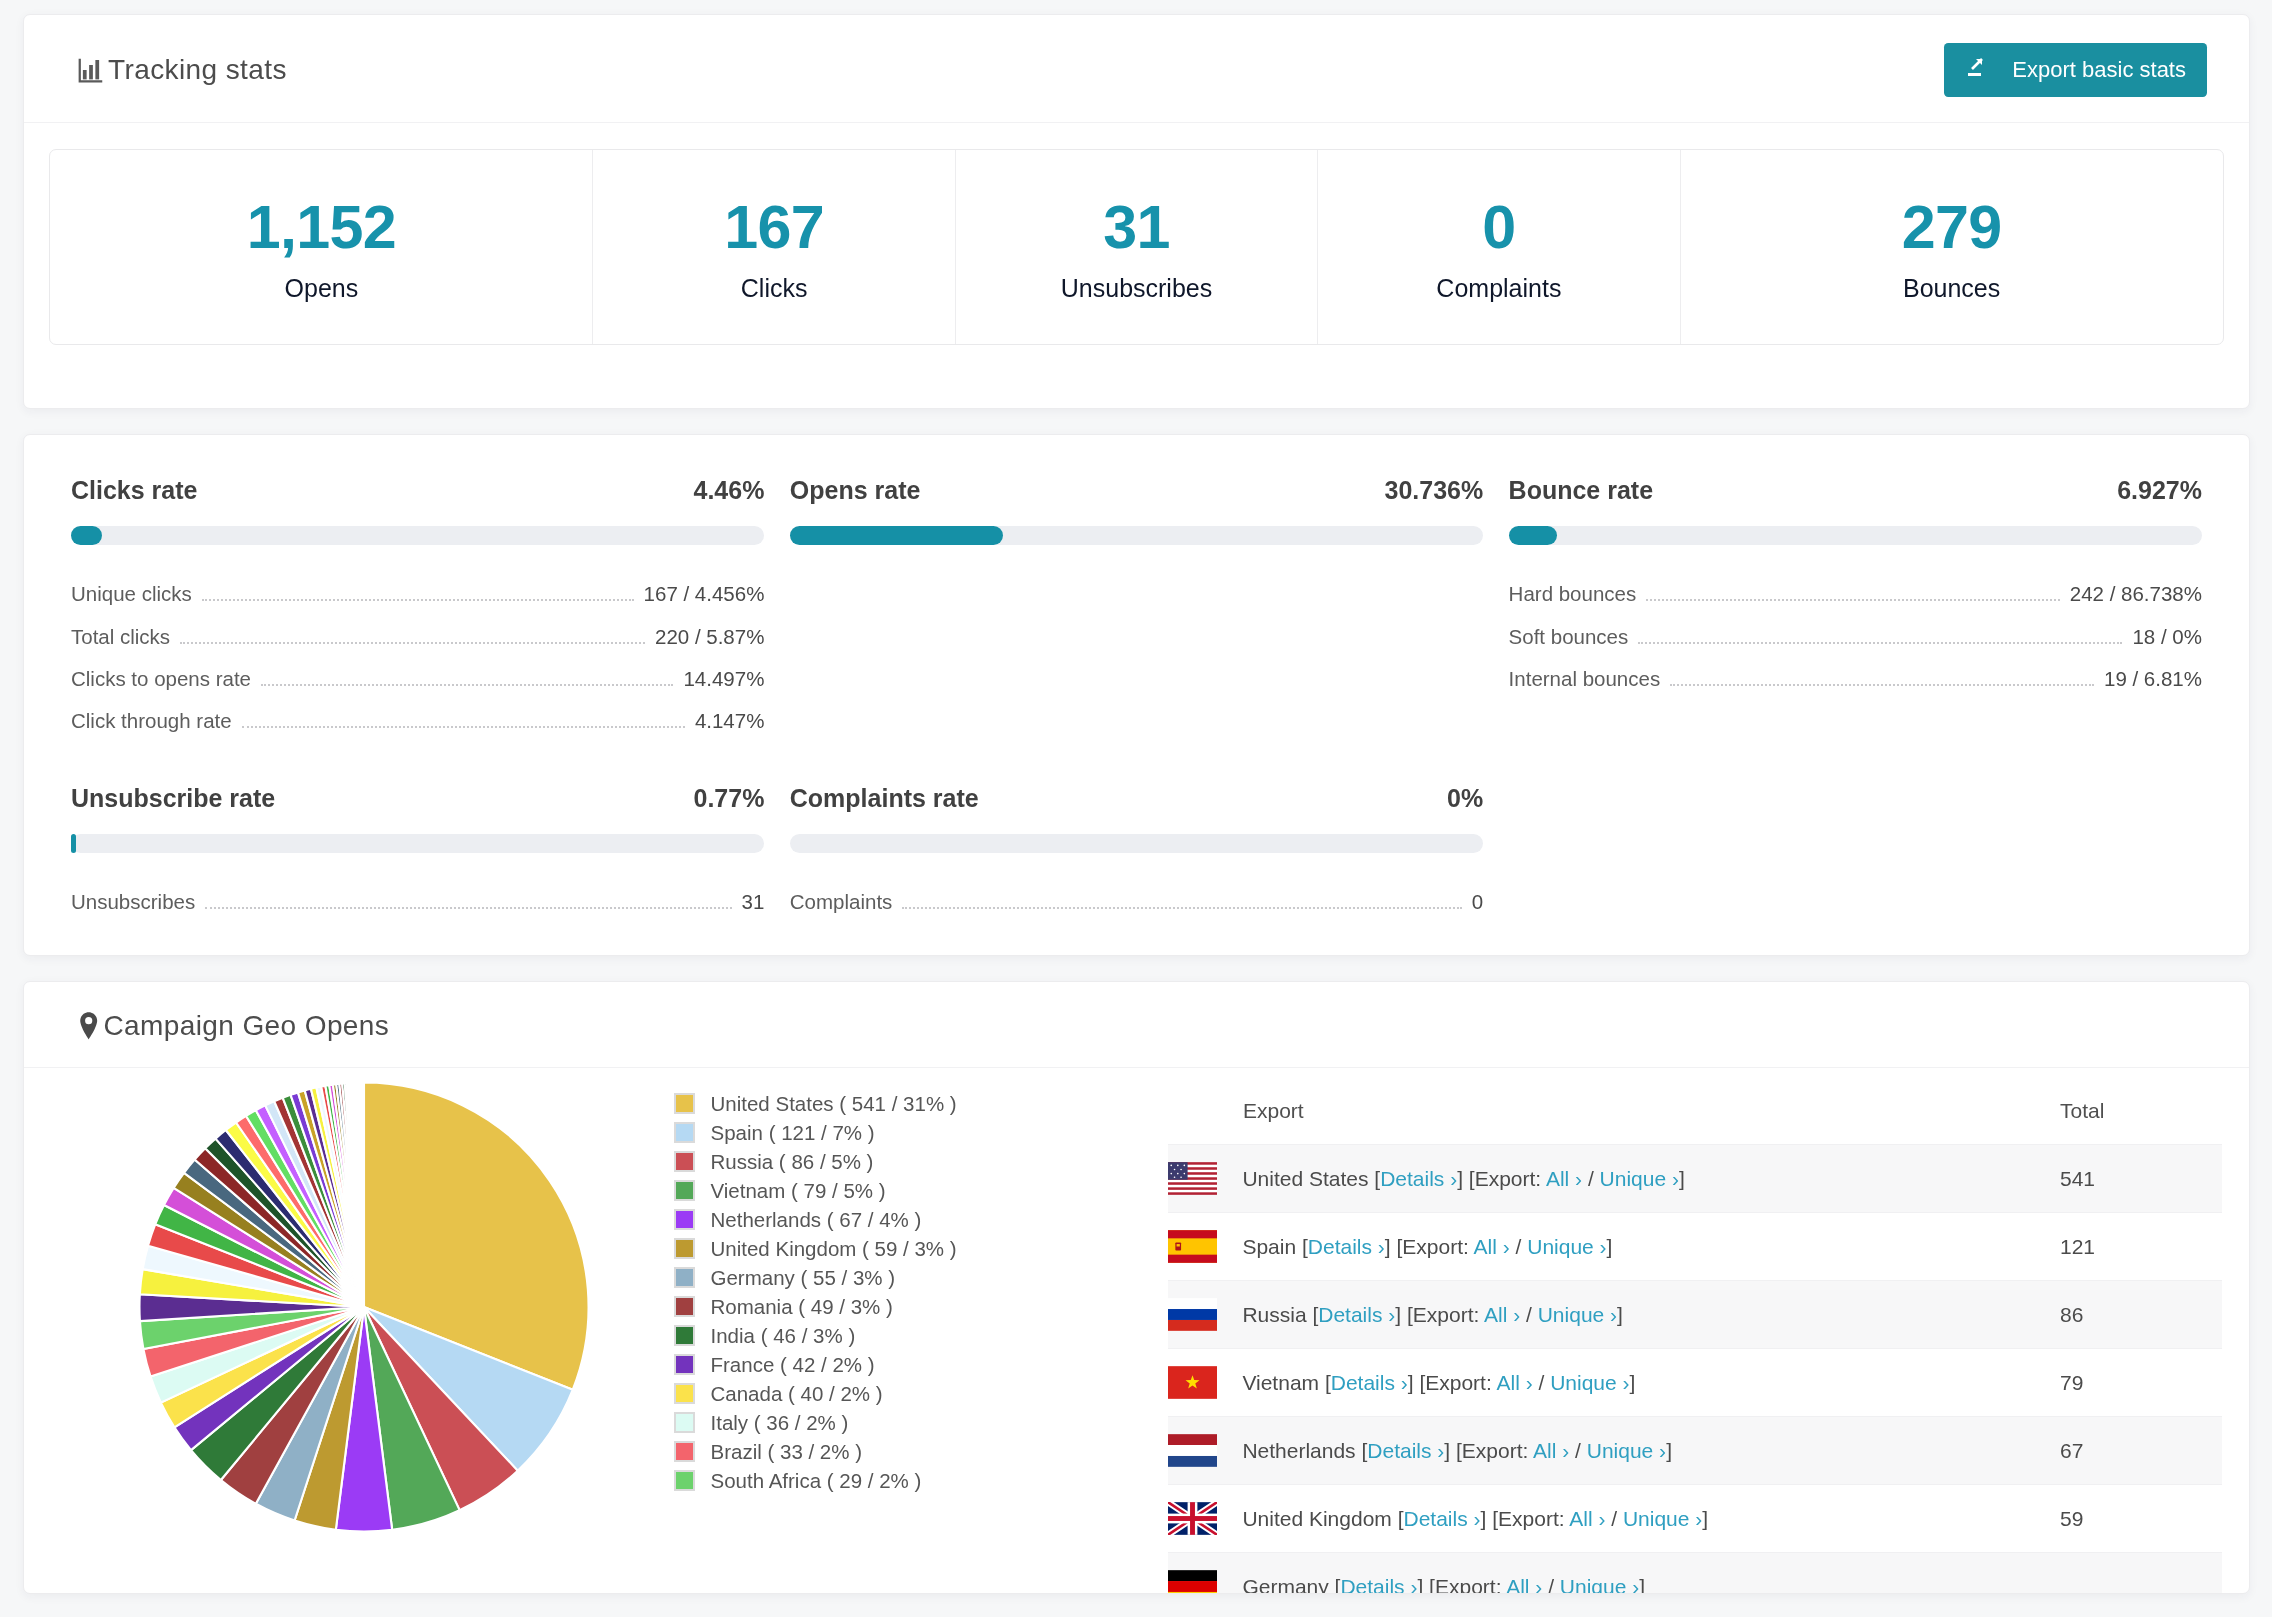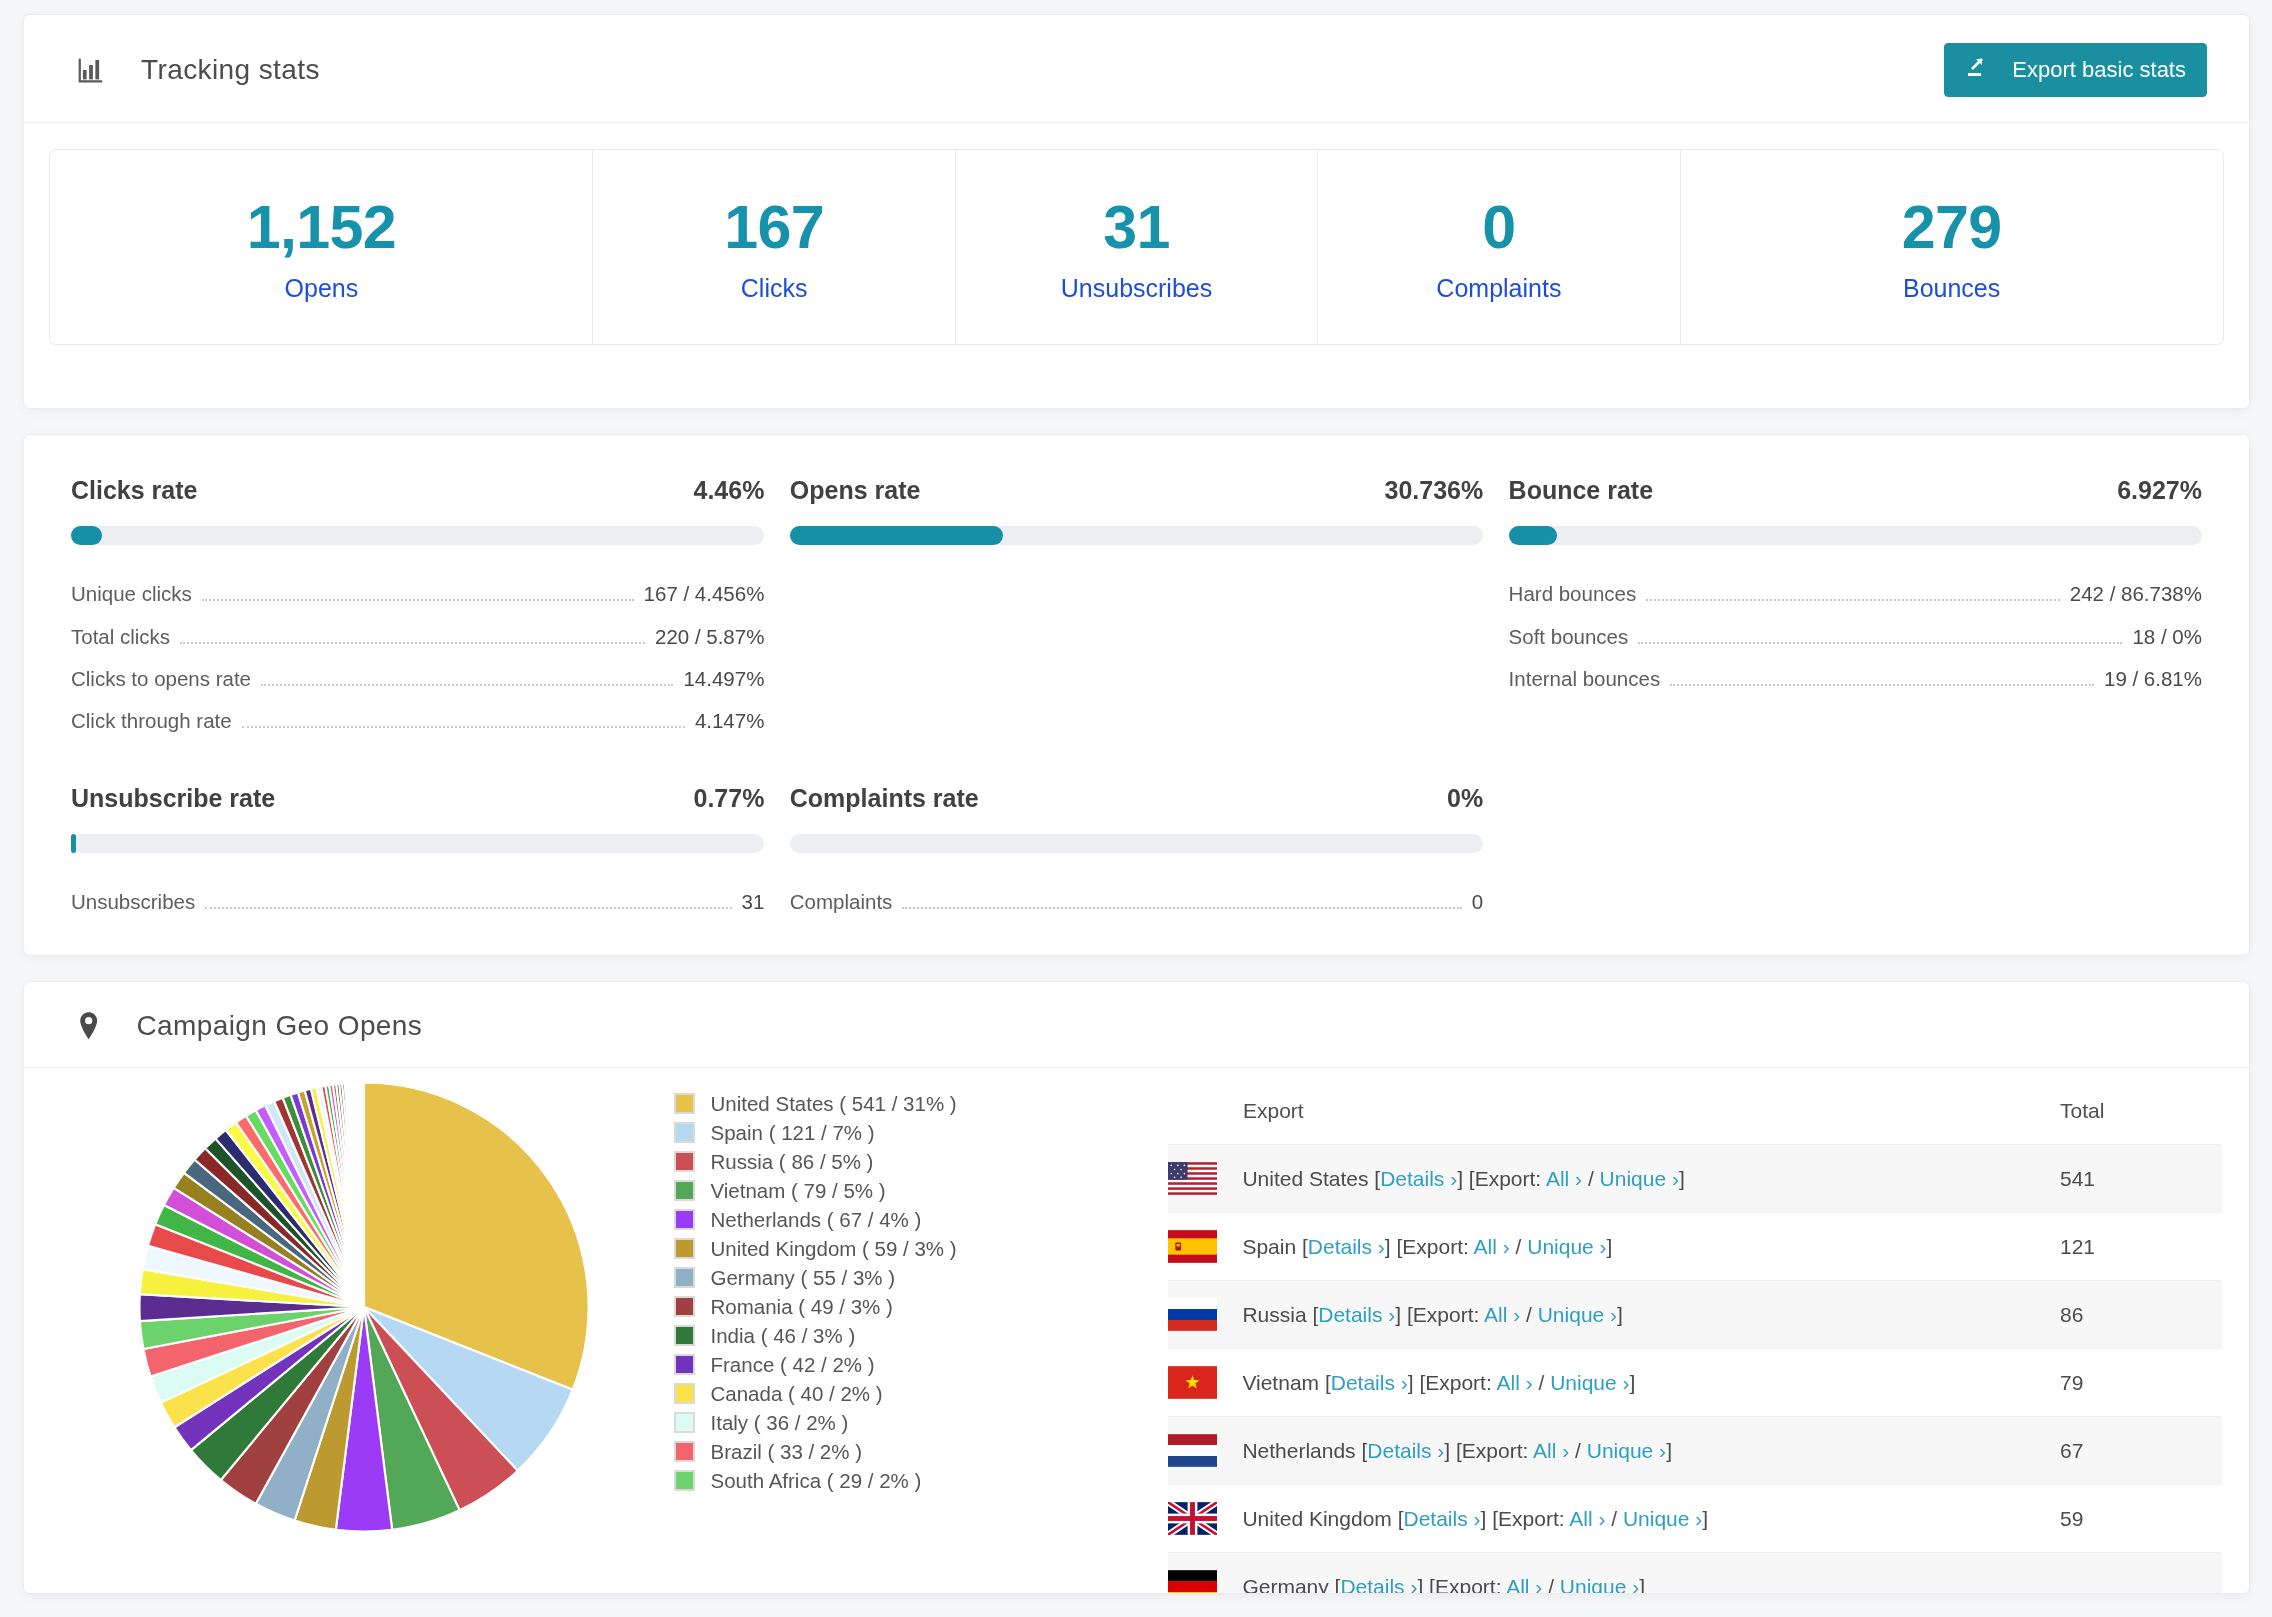--- a/index.html
+++ b/index.html
@@ -15,21 +15,21 @@
     background:#ffffff;
     border:0.7px solid #ececee;
     border-radius:7px;
     box-shadow:0 2.8px 10px rgba(40,40,70,.05);
   }
   .card-head {
     display:flex; justify-content:space-between; align-items:center;
     padding:28px 42px 25.4px 52px;
   }
   .card-title {
-    display:flex; align-items:center; gap:35px;
+    display:flex; align-items:center; gap:2px;
     font-size:28px; color:#4c4c4c; letter-spacing:0.4px;
   }
   .card-title svg { display:block; }
   .divider { border-top:1.4px solid #f1f1f3; }
 
   
   #card-tracking { margin-top:14px; height:395px; }
   .btn-export {
     display:flex; align-items:center; gap:23px;
     background:#1a8fa0; color:#fff; border:none; border-radius:4.2px;
@@ -37,21 +37,21 @@
     font-size:22px; padding:12px 21px; cursor:pointer;
   }
   .stat-group {
     display:flex; margin:25.4px 25.4px 0 25.4px; height:196px;
     border:1.4px solid #e9e9eb; border-radius:7px; background:#fff;
   }
   .stat-cell { flex:1; text-align:center; padding-top:42px; }
   .stat-cell.wide { flex:1.5; }
   .stat-cell + .stat-cell { border-left:1.4px solid #ededef; }
   .stat-value { font-size:61px; font-weight:700; color:#1792ab; letter-spacing:-0.7px; }
-  .stat-label { margin-top:12.7px; font-size:25px; color:#1d4ed8; }
+  .stat-label { margin-top:12.7px; font-size:25px; color:#0f172a; }
 
   
   #card-rates { margin-top:25px; height:522px; padding:41px 47px 42px 47px; }
   .rates-grid { display:grid; grid-template-columns:repeat(3,1fr); column-gap:25.4px; row-gap:41px; }
   .rate-head { display:flex; justify-content:space-between; align-items:flex-start; margin-bottom:21px;gap:24px; }
   .rate-title { font-size:25px; font-weight:700; color:#414141; }
   .rate-value { font-size:25px; font-weight:700; color:#414141; }
   .bar { height:19px; background:#eceef2; border-radius:10px; }
   .bar-fill { height:19px; background:#1590a6; border-radius:10px; }
   .rate-rows { margin-top:28px; }

